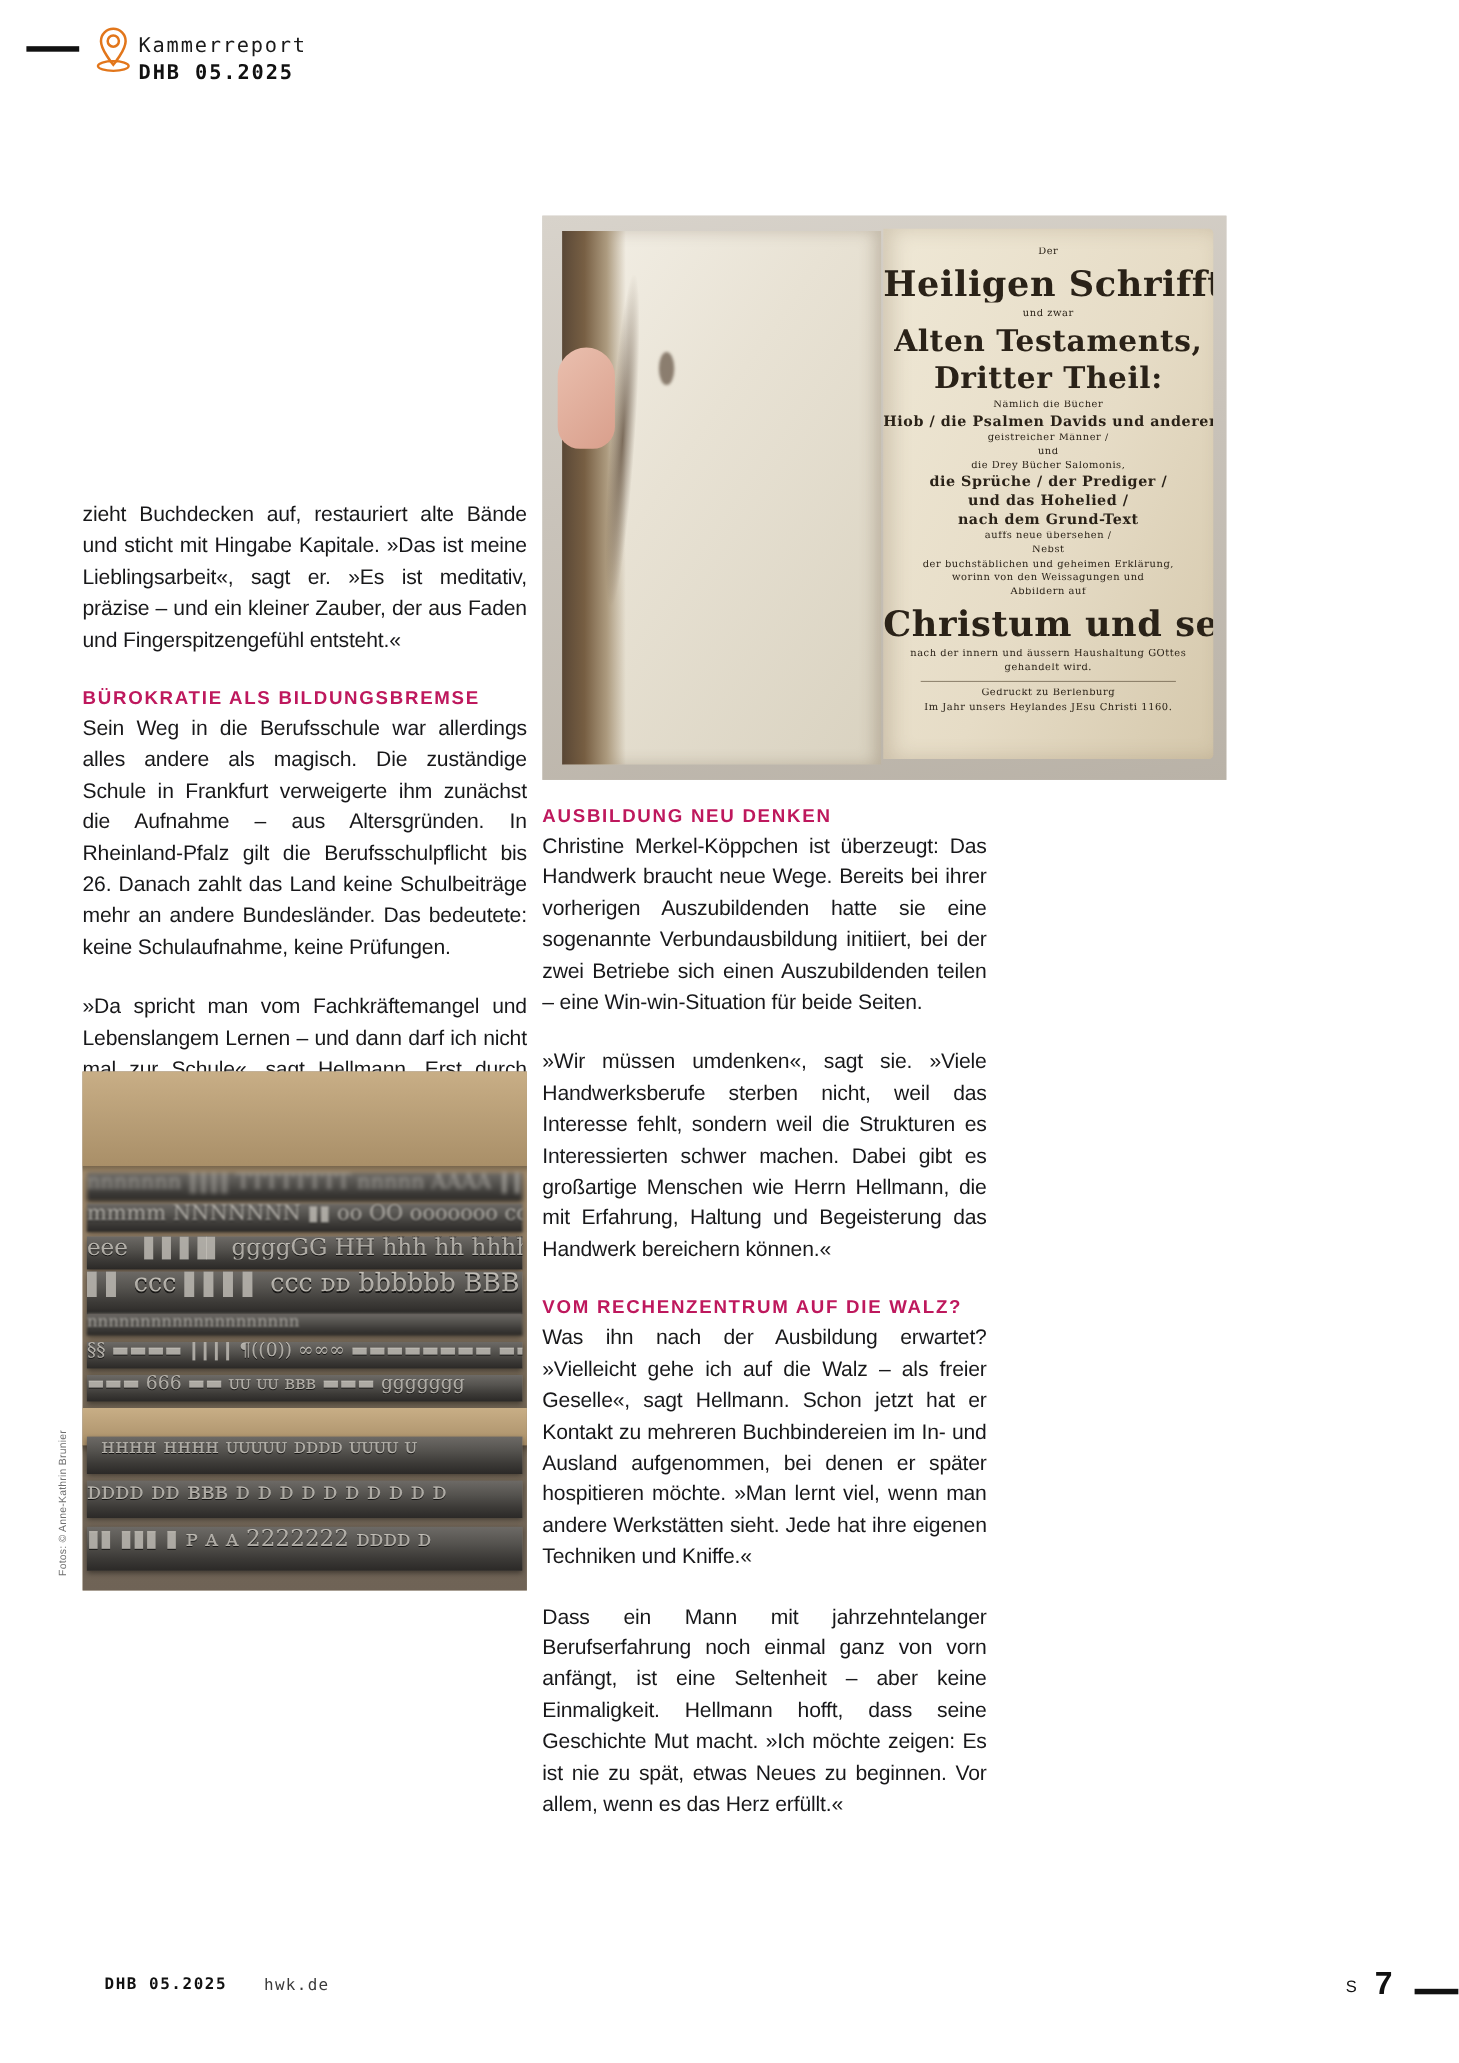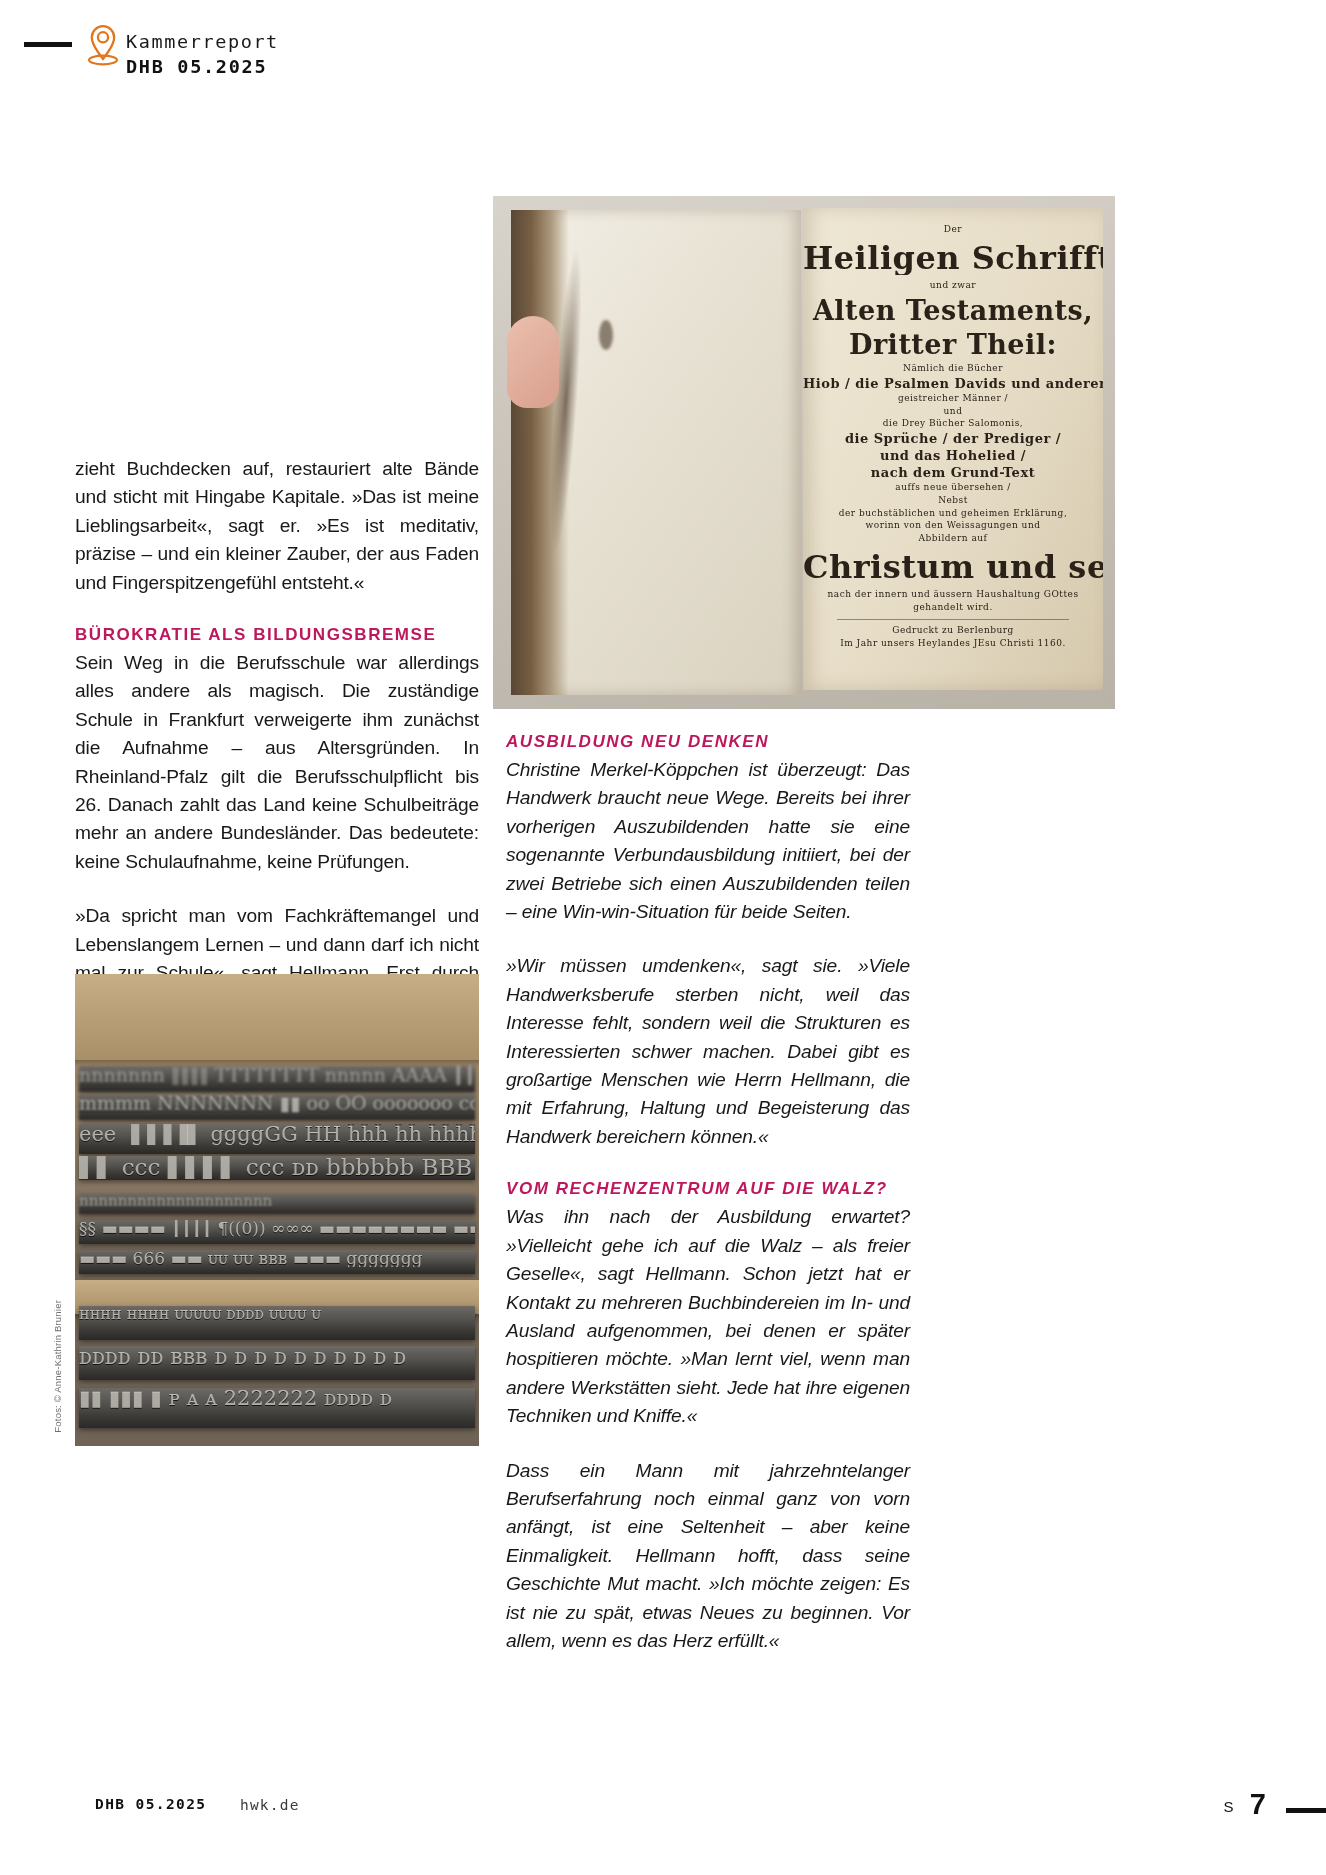--- a/index.html
+++ b/index.html
@@ -64,21 +64,21 @@
     line-height: 1.5;
     white-space: nowrap;
   }
 
   
   .col {
     position: absolute;
     width: 404px;
   }
   .col-left  { left: 75px; }
-  .col-right { left: 506px; font-style: italic; }
+  .col-right { left: 493px; }
 
   .body-text {
     font-family: "Liberation Sans Narrow", "Liberation Sans", sans-serif;
     font-size: 19.2px;
     line-height: 28.4px;
     color: #18181a;
     text-align: justify;
     margin: 0;
     letter-spacing: -0.15px;
     font-stretch: condensed;
@@ -354,37 +354,37 @@
 
     <div class="tp-row tp-blur2" style="top:92px; height:26px;">
       <div class="glyphs" style="font-size:19px;">nnnnnnn ‖‖‖‖ TTTTTTTT nnnnn AAAA  ┃┃┃┃┃</div>
     </div>
     <div class="tp-row tp-blur" style="top:120px; height:26px;">
       <div class="glyphs" style="font-size:19px;">mmmm NNNNNNN ▮▮ oo OO ooooooo ccc</div>
     </div>
     <div class="tp-row" style="top:150px; height:30px;">
       <div class="glyphs" style="font-size:21px;">eee ▐▐▐▐▌ ggggGG HH ḧḧḧ ḧḧ ḧḧḧḧ llllllllll</div>
     </div>
-    <div class="tp-row" style="top:182px; height:24px;">
+    <div class="tp-row" style="top:182px; height:39px;">
       <div class="glyphs" style="font-size:23px;">▌▌ ccc ▌▌▌▌ ccc ᴅᴅ bbbbbb BBB</div>
     </div>
     <div class="tp-row tp-blur" style="top:220px; height:20px;">
       <div class="glyphs" style="font-size:15px;">nnnnnnnnnnnnnnnnnnnn</div>
     </div>
     <div class="tp-row" style="top:246px; height:24px;">
       <div class="glyphs" style="font-size:17px;">§§ ▬▬▬▬ ┃┃┃┃ ¶((0)) ∞∞∞ ▬▬▬▬▬▬▬▬ ▬▬▬▬</div>
     </div>
     <div class="tp-row" style="top:276px; height:24px;">
       <div class="glyphs" style="font-size:17px;">▬▬▬ 666 ▬▬ ᴜᴜ ᴜᴜ ʙʙʙ ▬▬▬ ggggggg</div>
     </div>
 
     <div class="tp-tray" style="top:306px; height:34px;"></div>
 
     <div class="tp-row" style="top:332px; height:34px;">
-      <div class="glyphs" style="font-size:16px;">ʜʜʜʜ ʜʜʜʜ ᴜᴜᴜᴜᴜ ᴅᴅᴅᴅ ᴜᴜᴜᴜ ᴜ</div>
+      <div class="glyphs" style="font-size:19px;margin-left:13px;">ʜʜʜʜ ʜʜʜʜ ᴜᴜᴜᴜᴜ ᴅᴅᴅᴅ ᴜᴜᴜᴜ ᴜ</div>
     </div>
     <div class="tp-row" style="top:372px; height:34px;">
       <div class="glyphs" style="font-size:22px;">ᴅᴅᴅᴅ ᴅᴅ ʙʙʙ ᴅ ᴅ ᴅ ᴅ ᴅ ᴅ ᴅ ᴅ ᴅ ᴅ</div>
     </div>
     <div class="tp-row" style="top:414px; height:40px;">
       <div class="glyphs" style="font-size:21px;">▮▮ ▮▮▮ ▮ ᴘ ᴀ ᴀ 2222222 ᴅᴅᴅᴅ ᴅ</div>
     </div>
   </div>
 
   <div class="photo-credit">Fotos: © Anne-Kathrin Brunier</div>

